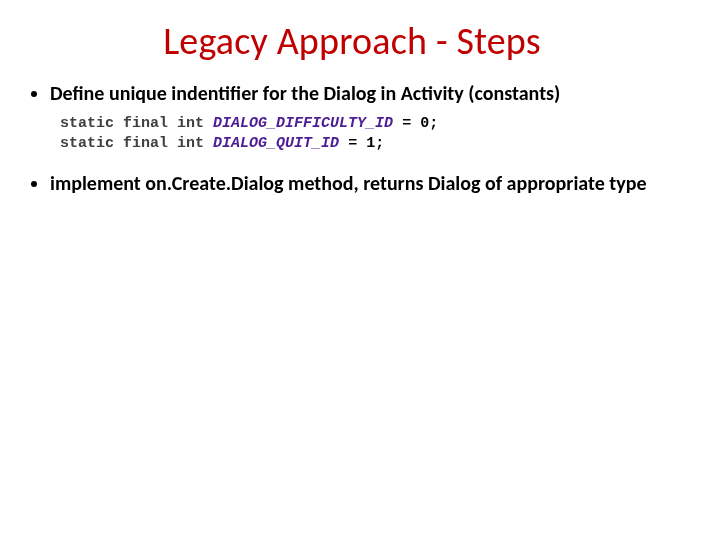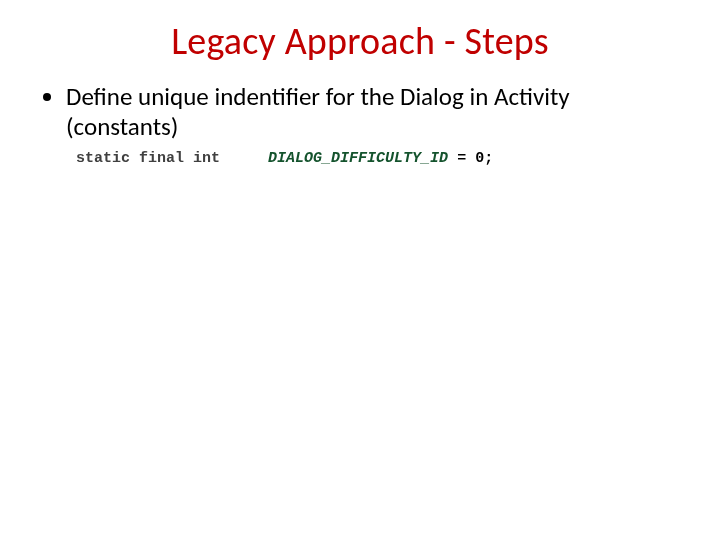--- a/index.html
+++ b/index.html
@@ -8,65 +8,69 @@
     width: 720px;
     height: 540px;
     background: #ffffff;
     font-family: Calibri, "Segoe UI", Arial, sans-serif;
     overflow: hidden;
   }
   .slide {
     box-sizing: border-box;
     width: 720px;
     height: 540px;
-    padding: 18px 40px 0 40px;
+    padding: 18px 40px 0 24px;
   }
   .title {
     color: #c00000;
     font-size: 38px;
     font-weight: 400;
     text-align: center;
     margin: 0 0 18px 0;
     letter-spacing: 0.2px;
   }
   ul.bullets {
     list-style: disc;
     margin: 0;
     padding-left: 26px;
     color: #000;
   }
   ul.bullets > li {
-    font-size: 25px;
+    font-size: 20px;
     line-height: 1.18;
     margin-bottom: 6px;
-    font-weight: 400;
+    font-weight: 700;
   }
   .code-block {
     margin: 8px 0 18px 36px;
     font-family: Consolas, "Courier New", monospace;
     font-size: 15px;
     line-height: 1.35;
     font-weight: bold;
   }
   .code-line {
     white-space: pre;
   }
   .kw   { color: #404040; font-weight: bold; }
-  .ident{ color: #14532d; font-style: italic; margin-left: 39px; }
+  .ident{ color: #4c1d95; font-style: italic; }
   .punc { color: #000000; }
 </style>
 </head>
 <body>
 
 <div class="slide">
 
   <h1 class="title">Legacy Approach - Steps</h1>
 
   <ul class="bullets">
     <li>Define unique indentifier for the Dialog in Activity (constants)</li>
   </ul>
 
   <div class="code-block">
     <div class="code-line"><span class="kw">static</span> <span class="kw">final</span> <span class="kw">int</span> <span class="ident">DIALOG_DIFFICULTY_ID</span><span class="punc"> = </span><span class="punc">0</span><span class="punc">;</span></div>
+    <div class="code-line"><span class="kw">static</span> <span class="kw">final</span> <span class="kw">int</span> <span class="ident">DIALOG_QUIT_ID</span><span class="punc"> = </span><span class="punc">1</span><span class="punc">;</span></div>
   </div>
 
+  <ul class="bullets">
+    <li>implement on.Create.Dialog method, returns Dialog of appropriate type</li>
+  </ul>
 
 </div>
 
 </body></html>

